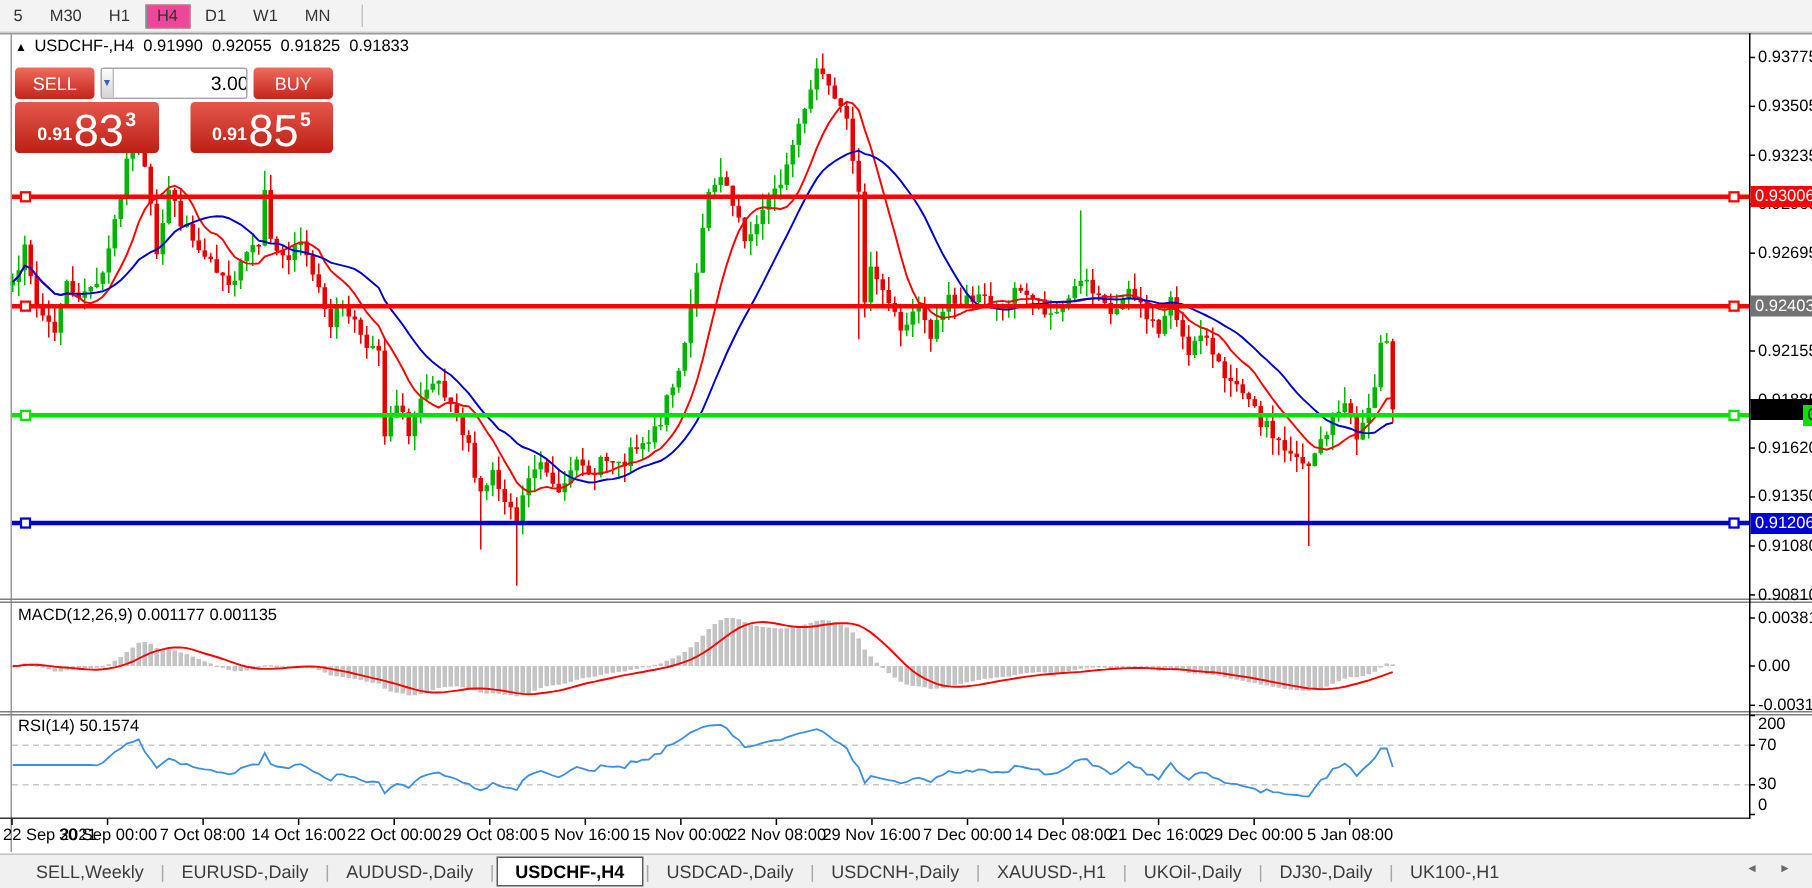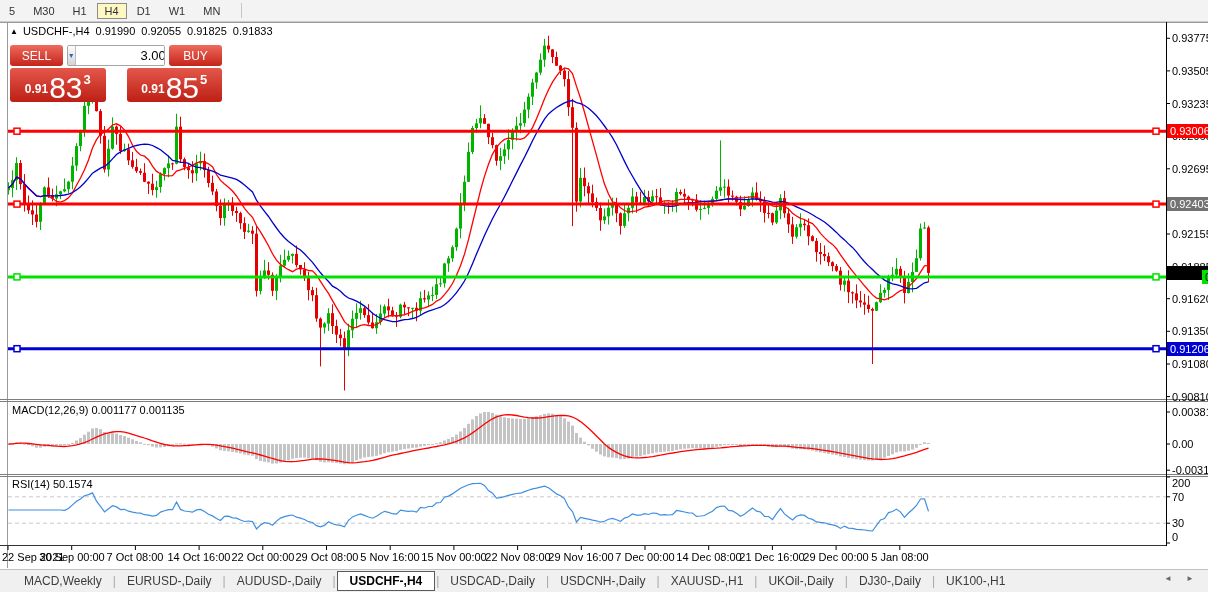--- a/index.html
+++ b/index.html
@@ -2,21 +2,21 @@
 <html><head>
 <meta charset="utf-8">
 <style>
   html,body{margin:0;padding:0;}
   body{width:1208px;height:592px;position:relative;overflow:hidden;background:#fff;
        font-family:"Liberation Sans",sans-serif;-webkit-font-smoothing:none;}
   
   .toolbar{position:absolute;left:0;top:0;width:1208px;height:21px;background:#f3f3f3;
            border-bottom:1px solid #cbcbcb;display:flex;align-items:center;font-size:11px;color:#333;}
   .tf-btn{padding:2px 8px;margin:0 1px;cursor:default;}
-  .tf-btn.active{background:#fef9c3;border:1px solid #8c8c8c;padding:1px 7px;text-align:right;}
+  .tf-btn.active{background:#ec4899;border:1px solid #8c8c8c;padding:1px 7px;text-align:right;}
   .tb-sep{width:1px;height:15px;background:#c6c6c6;margin-left:12px;}
   
   #chart-svg{position:absolute;left:0;top:0;}
   
   .chart-title{position:absolute;left:10px;top:25px;font-size:11px;color:#000;display:flex;align-items:center;white-space:nowrap;}
   .chart-title .tri{font-size:8px;margin-right:5px;}
   .chart-title span{margin-right:6px;}
   
   .trade-panel{position:absolute;left:10px;top:45px;width:212px;}
   .tp-row1{display:flex;height:21px;align-items:stretch;}
@@ -903,21 +903,21 @@
     <div class="t-label" style="left: 414px;">15 Nov 00:00</div>
     <div class="t-label" style="left: 478px;">22 Nov 08:00</div>
     <div class="t-label" style="left: 541px;">29 Nov 16:00</div>
     <div class="t-label" style="left: 605px;">7 Dec 00:00</div>
     <div class="t-label" style="left: 669px;">14 Dec 08:00</div>
     <div class="t-label" style="left: 732px;">21 Dec 16:00</div>
     <div class="t-label" style="left: 796px;">29 Dec 00:00</div>
     <div class="t-label" style="left: 860px;">5 Jan 08:00</div>
   </div>
 <div class="tab-bar" id="tab-bar">
-    <div class="tab">MACD,Weekly</div>
+    <div class="tab">SELL,Weekly</div>
     <span class="tab-sep">|</span>
     <div class="tab">EURUSD-,Daily</div>
     <span class="tab-sep">|</span>
     <div class="tab">AUDUSD-,Daily</div>
     <span class="tab-sep">|</span>
     <div class="tab active">USDCHF-,H4</div>
     <span class="tab-sep">|</span>
     <div class="tab">USDCAD-,Daily</div>
     <span class="tab-sep">|</span>
     <div class="tab">USDCNH-,Daily</div>

